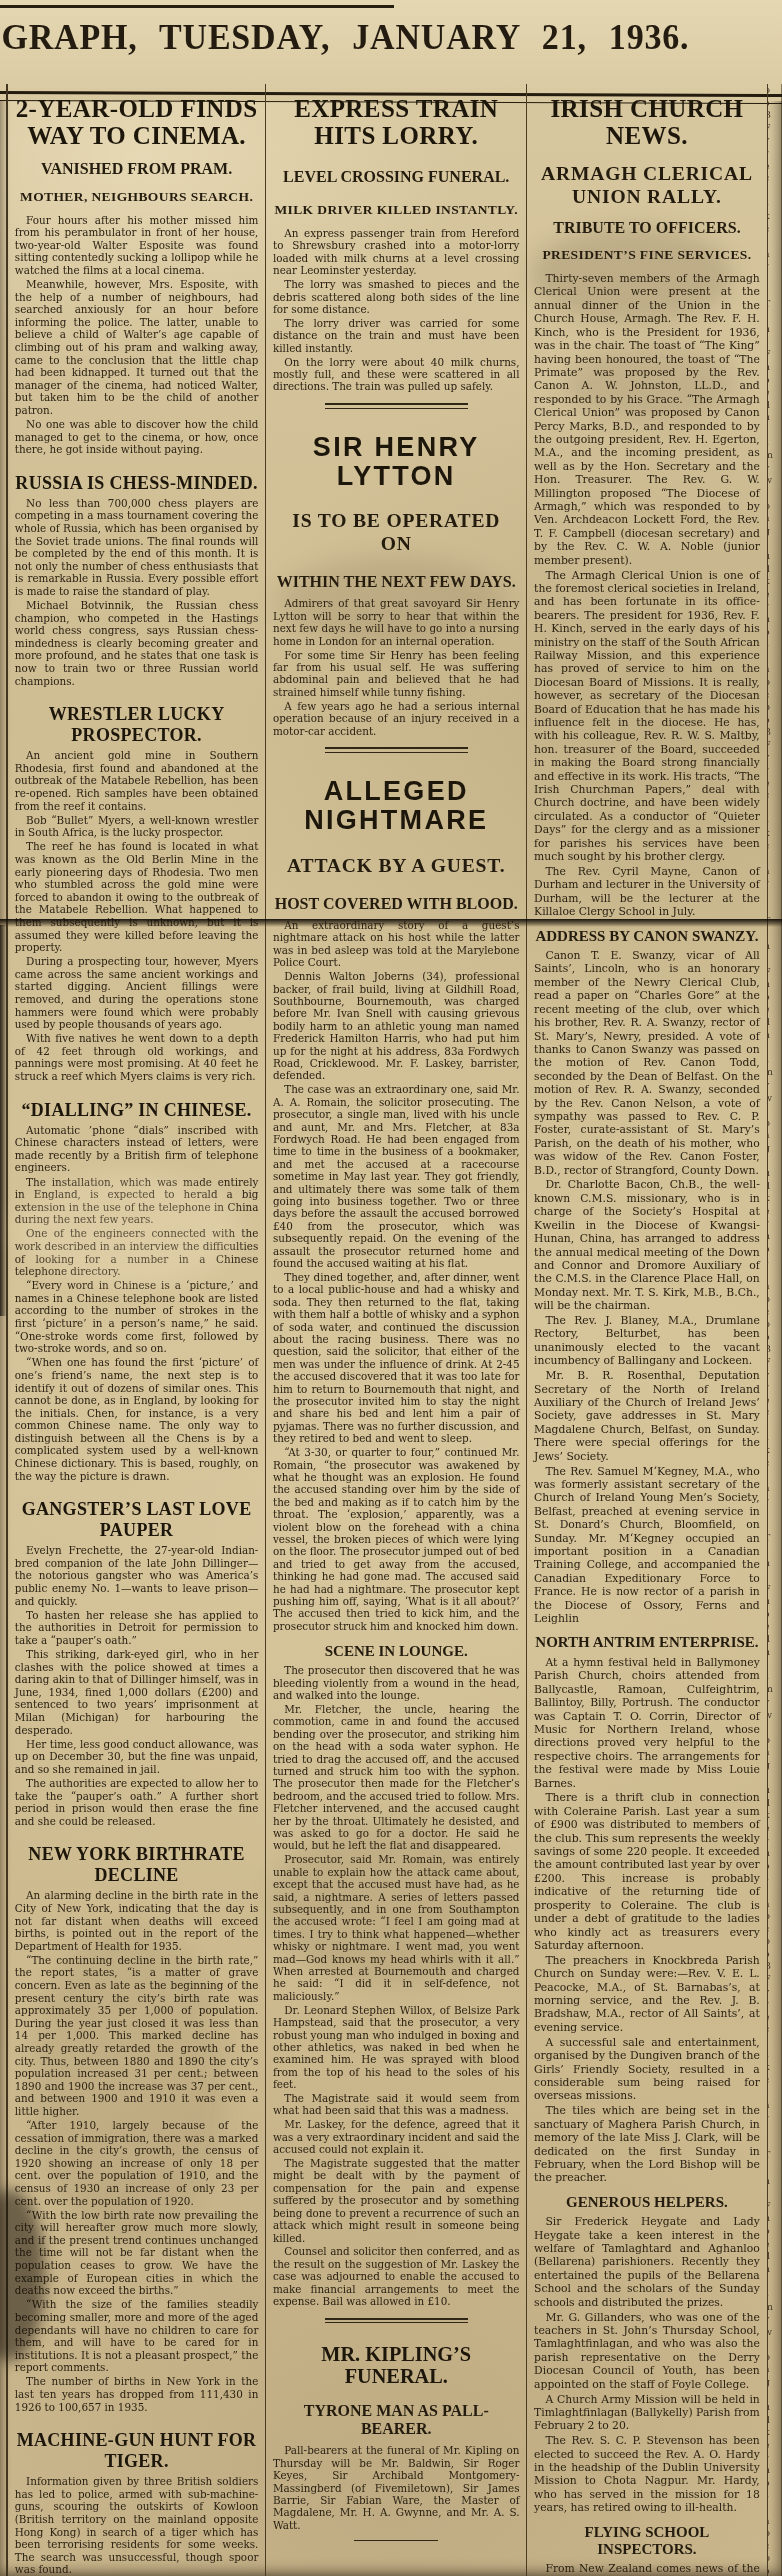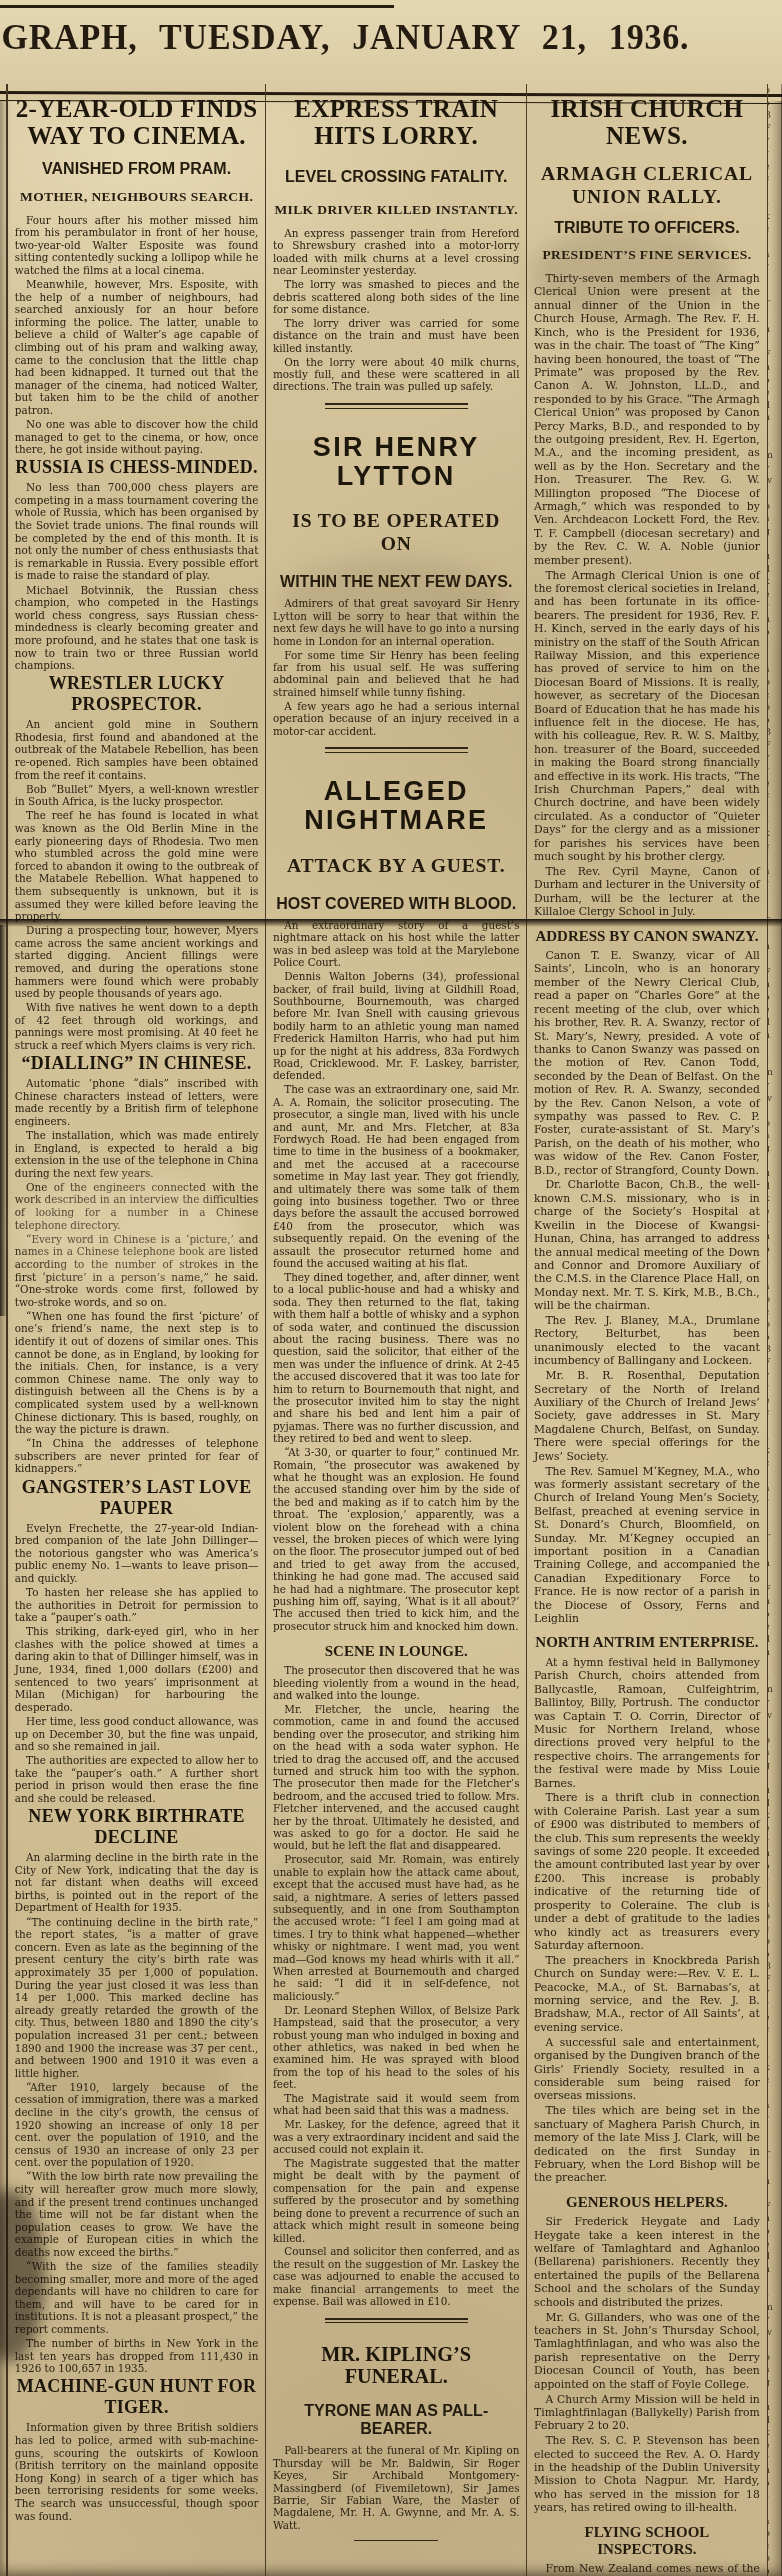--- a/index.html
+++ b/index.html
@@ -40,28 +40,28 @@
     font-size:9.8px;line-height:12.6px;color:#32281667;white-space:pre;padding-left:1.5px;
     color:#2a2114;opacity:.8;}
   .edge-sliver > span{display:block;margin-left:-5.3px;}
   
   .headline-xl{font-family:"Liberation Serif",serif;font-size:25px;font-weight:700;
     text-align:center;line-height:1.1;margin:9px 0 7.5px;color:#1d160b;letter-spacing:0.4px;}
   .headline-banner{font-family:Liberation Sans, sans-serif;font-size:27px;font-weight:700;
     text-align:center;line-height:1.08;margin:15px 0 6px;color:#1d160b;letter-spacing:2.3px;}
   .headline-lg{font-family:"Liberation Serif",serif;font-size:20.3px;font-weight:700;
     text-align:center;line-height:1.1;margin:10.5px 0 4.5px;color:#1d160b;}
-  .deck{font-family:Liberation Sans, sans-serif;font-size:16px;font-weight:700;
+  .deck{font-family:Liberation Serif, serif;font-size:16px;font-weight:700;
     text-align:center;margin:10.5px 0 6px;color:#241c0e;}
   .deck-lg{font-family:"Liberation Serif",serif;font-size:19.6px;font-weight:700;
     text-align:center;line-height:1.15;margin:13.5px 4.5px 7.5px;color:#241c0e;letter-spacing:0.8px;}
   .minihead{font-family:"Liberation Serif",serif;font-size:13.5px;font-weight:700;
     text-align:center;margin:10.5px 0 9px;color:#241c0e;letter-spacing:0.4px;}
   .sechead{font-family:"Liberation Serif",serif;font-size:18px;font-weight:700;
-    text-align:center;margin:1px 0 3px;color:#1d160b;letter-spacing:0.3px;}
+    text-align:center;margin:17px 0 3px;color:#1d160b;letter-spacing:0.3px;}
   .subhead{font-family:"Liberation Serif",serif;font-size:15px;font-weight:700;
     text-align:center;margin:9px 0 4.5px;color:#241c0e;}
   .para{text-align:justify;text-indent:11.3px;margin:0 0 1.5px;color:#2b2213;}
   .col-1 .para{font-size:10.4px;line-height:12.6px;}
   .col-2 .para{font-size:10.4px;line-height:12.4px;}
   .col-3 .para{font-size:10.8px;line-height:13.4px;}
   .divider{width:58%;margin:9px auto 9px;border-top:2.3px solid #2f2616;border-bottom:0.8px solid #2f2616;height:2.3px;}
   .divider-thin{width:34%;margin:7.5px auto 7.5px;border-top:1.5px solid #2f2616;height:0;}
   
   .seam{position:absolute;top:919px;left:0;width:100%;height:7.5px;
@@ -104,40 +104,39 @@
         <div class="para">Bob “Bullet” Myers, a well-known wrestler in South Africa, is the lucky prospector.</div>
         <div class="para">The reef he has found is located in what was known as the Old Berlin Mine in the early pioneering days of Rhodesia. Two men who stumbled across the gold mine were forced to abandon it owing to the outbreak of the Matabele Rebellion. What happened to them subsequently is unknown, but it is assumed they were killed before leaving the property.</div>
         <div class="para">During a prospecting tour, however, Myers came across the same ancient workings and started digging. Ancient fillings were removed, and during the operations stone hammers were found which were probably used by people thousands of years ago.</div>
         <div class="para">With five natives he went down to a depth of 42 feet through old workings, and pannings were most promising. At 40 feet he struck a reef which Myers claims is very rich.</div>
         <div class="sechead">“DIALLING” IN CHINESE.</div>
         <div class="para">Automatic ’phone “dials” inscribed with Chinese characters instead of letters, were made recently by a British firm of telephone engineers.</div>
         <div class="para">The installation, which was made entirely in England, is expected to herald a big extension in the use of the telephone in China during the next few years.</div>
         <div class="para">One of the engineers connected with the work described in an interview the difficulties of looking for a number in a Chinese telephone directory.</div>
         <div class="para">“Every word in Chinese is a ‘picture,’ and names in a Chinese telephone book are listed according to the number of strokes in the first ‘picture’ in a person’s name,” he said. “One-stroke words come first, followed by two-stroke words, and so on.</div>
         <div class="para">“When one has found the first ‘picture’ of one’s friend’s name, the next step is to identify it out of dozens of similar ones. This cannot be done, as in England, by looking for the initials. Chen, for instance, is a very common Chinese name. The only way to distinguish between all the Chens is by a complicated system used by a well-known Chinese dictionary. This is based, roughly, on the way the picture is drawn.</div>
-        <div class="para">“In China the addresses of telephone subscribers are never printed for fear of kidnappers.”</div>
         <div class="sechead">GANGSTER’S LAST LOVE PAUPER</div>
         <div class="para">Evelyn Frechette, the 27-year-old Indian-bred companion of the late John Dillinger—the notorious gangster who was America’s public enemy No. 1—wants to leave prison—and quickly.</div>
         <div class="para">To hasten her release she has applied to the authorities in Detroit for permission to take a “pauper’s oath.”</div>
         <div class="para">This striking, dark-eyed girl, who in her clashes with the police showed at times a daring akin to that of Dillinger himself, was in June, 1934, fined 1,000 dollars (£200) and sentenced to two years’ imprisonment at Milan (Michigan) for harbouring the desperado.</div>
         <div class="para">Her time, less good conduct allowance, was up on December 30, but the fine was unpaid, and so she remained in jail.</div>
         <div class="para">The authorities are expected to allow her to take the “pauper’s oath.” A further short period in prison would then erase the fine and she could be released.</div>
         <div class="sechead">NEW YORK BIRTHRATE DECLINE</div>
         <div class="para">An alarming decline in the birth rate in the City of New York, indicating that the day is not far distant when deaths will exceed births, is pointed out in the report of the Department of Health for 1935.</div>
         <div class="para">“The continuing decline in the birth rate,” the report states, “is a matter of grave concern. Even as late as the beginning of the present century the city’s birth rate was approximately 35 per 1,000 of population. During the year just closed it was less than 14 per 1,000. This marked decline has already greatly retarded the growth of the city. Thus, between 1880 and 1890 the city’s population increased 31 per cent.; between 1890 and 1900 the increase was 37 per cent., and between 1900 and 1910 it was even a little higher.</div>
         <div class="para">“After 1910, largely because of the cessation of immigration, there was a marked decline in the city’s growth, the census of 1920 showing an increase of only 18 per cent. over the population of 1910, and the census of 1930 an increase of only 23 per cent. over the population of 1920.</div>
         <div class="para">“With the low birth rate now prevailing the city will hereafter grow much more slowly, and if the present trend continues unchanged the time will not be far distant when the population ceases to grow. We have the example of European cities in which the deaths now exceed the births.”</div>
         <div class="para">“With the size of the families steadily becoming smaller, more and more of the aged dependants will have no children to care for them, and will have to be cared for in institutions. It is not a pleasant prospect,” the report comments.</div>
         <div class="para">The number of births in New York in the last ten years has dropped from 111,430 in 1926 to 100,657 in 1935.</div>
         <div class="sechead">MACHINE-GUN HUNT FOR TIGER.</div>
         <div class="para">Information given by three British soldiers has led to police, armed with sub-machine-guns, scouring the outskirts of Kowloon (British territory on the mainland opposite Hong Kong) in search of a tiger which has been terrorising residents for some weeks. The search was unsuccessful, though spoor was found.</div>
       </div>
     <div class="col col-2">
         <div class="headline-xl">EXPRESS TRAIN HITS LORRY.</div>
-        <div class="deck">LEVEL CROSSING FATALITY.</div>
+        <div class="deck">LEVEL CROSSING FUNERAL.</div>
         <div class="minihead">MILK DRIVER KILLED INSTANTLY.</div>
         <div class="para">An express passenger train from Hereford to Shrewsbury crashed into a motor-lorry loaded with milk churns at a level crossing near Leominster yesterday.</div>
         <div class="para">The lorry was smashed to pieces and the debris scattered along both sides of the line for some distance.</div>
         <div class="para">The lorry driver was carried for some distance on the train and must have been killed instantly.</div>
         <div class="para">On the lorry were about 40 milk churns, mostly full, and these were scattered in all directions.  The train was pulled up safely.</div>
         <div class="divider"></div>
         <div class="headline-banner">SIR HENRY LYTTON</div>
         <div class="deck-lg">IS TO BE OPERATED ON</div>
         <div class="deck">WITHIN THE NEXT FEW DAYS.</div>
         <div class="para">Admirers of that great savoyard Sir Henry Lytton will be sorry to hear that within the next few days he will have to go into a nursing home in London for an internal operation.</div>

